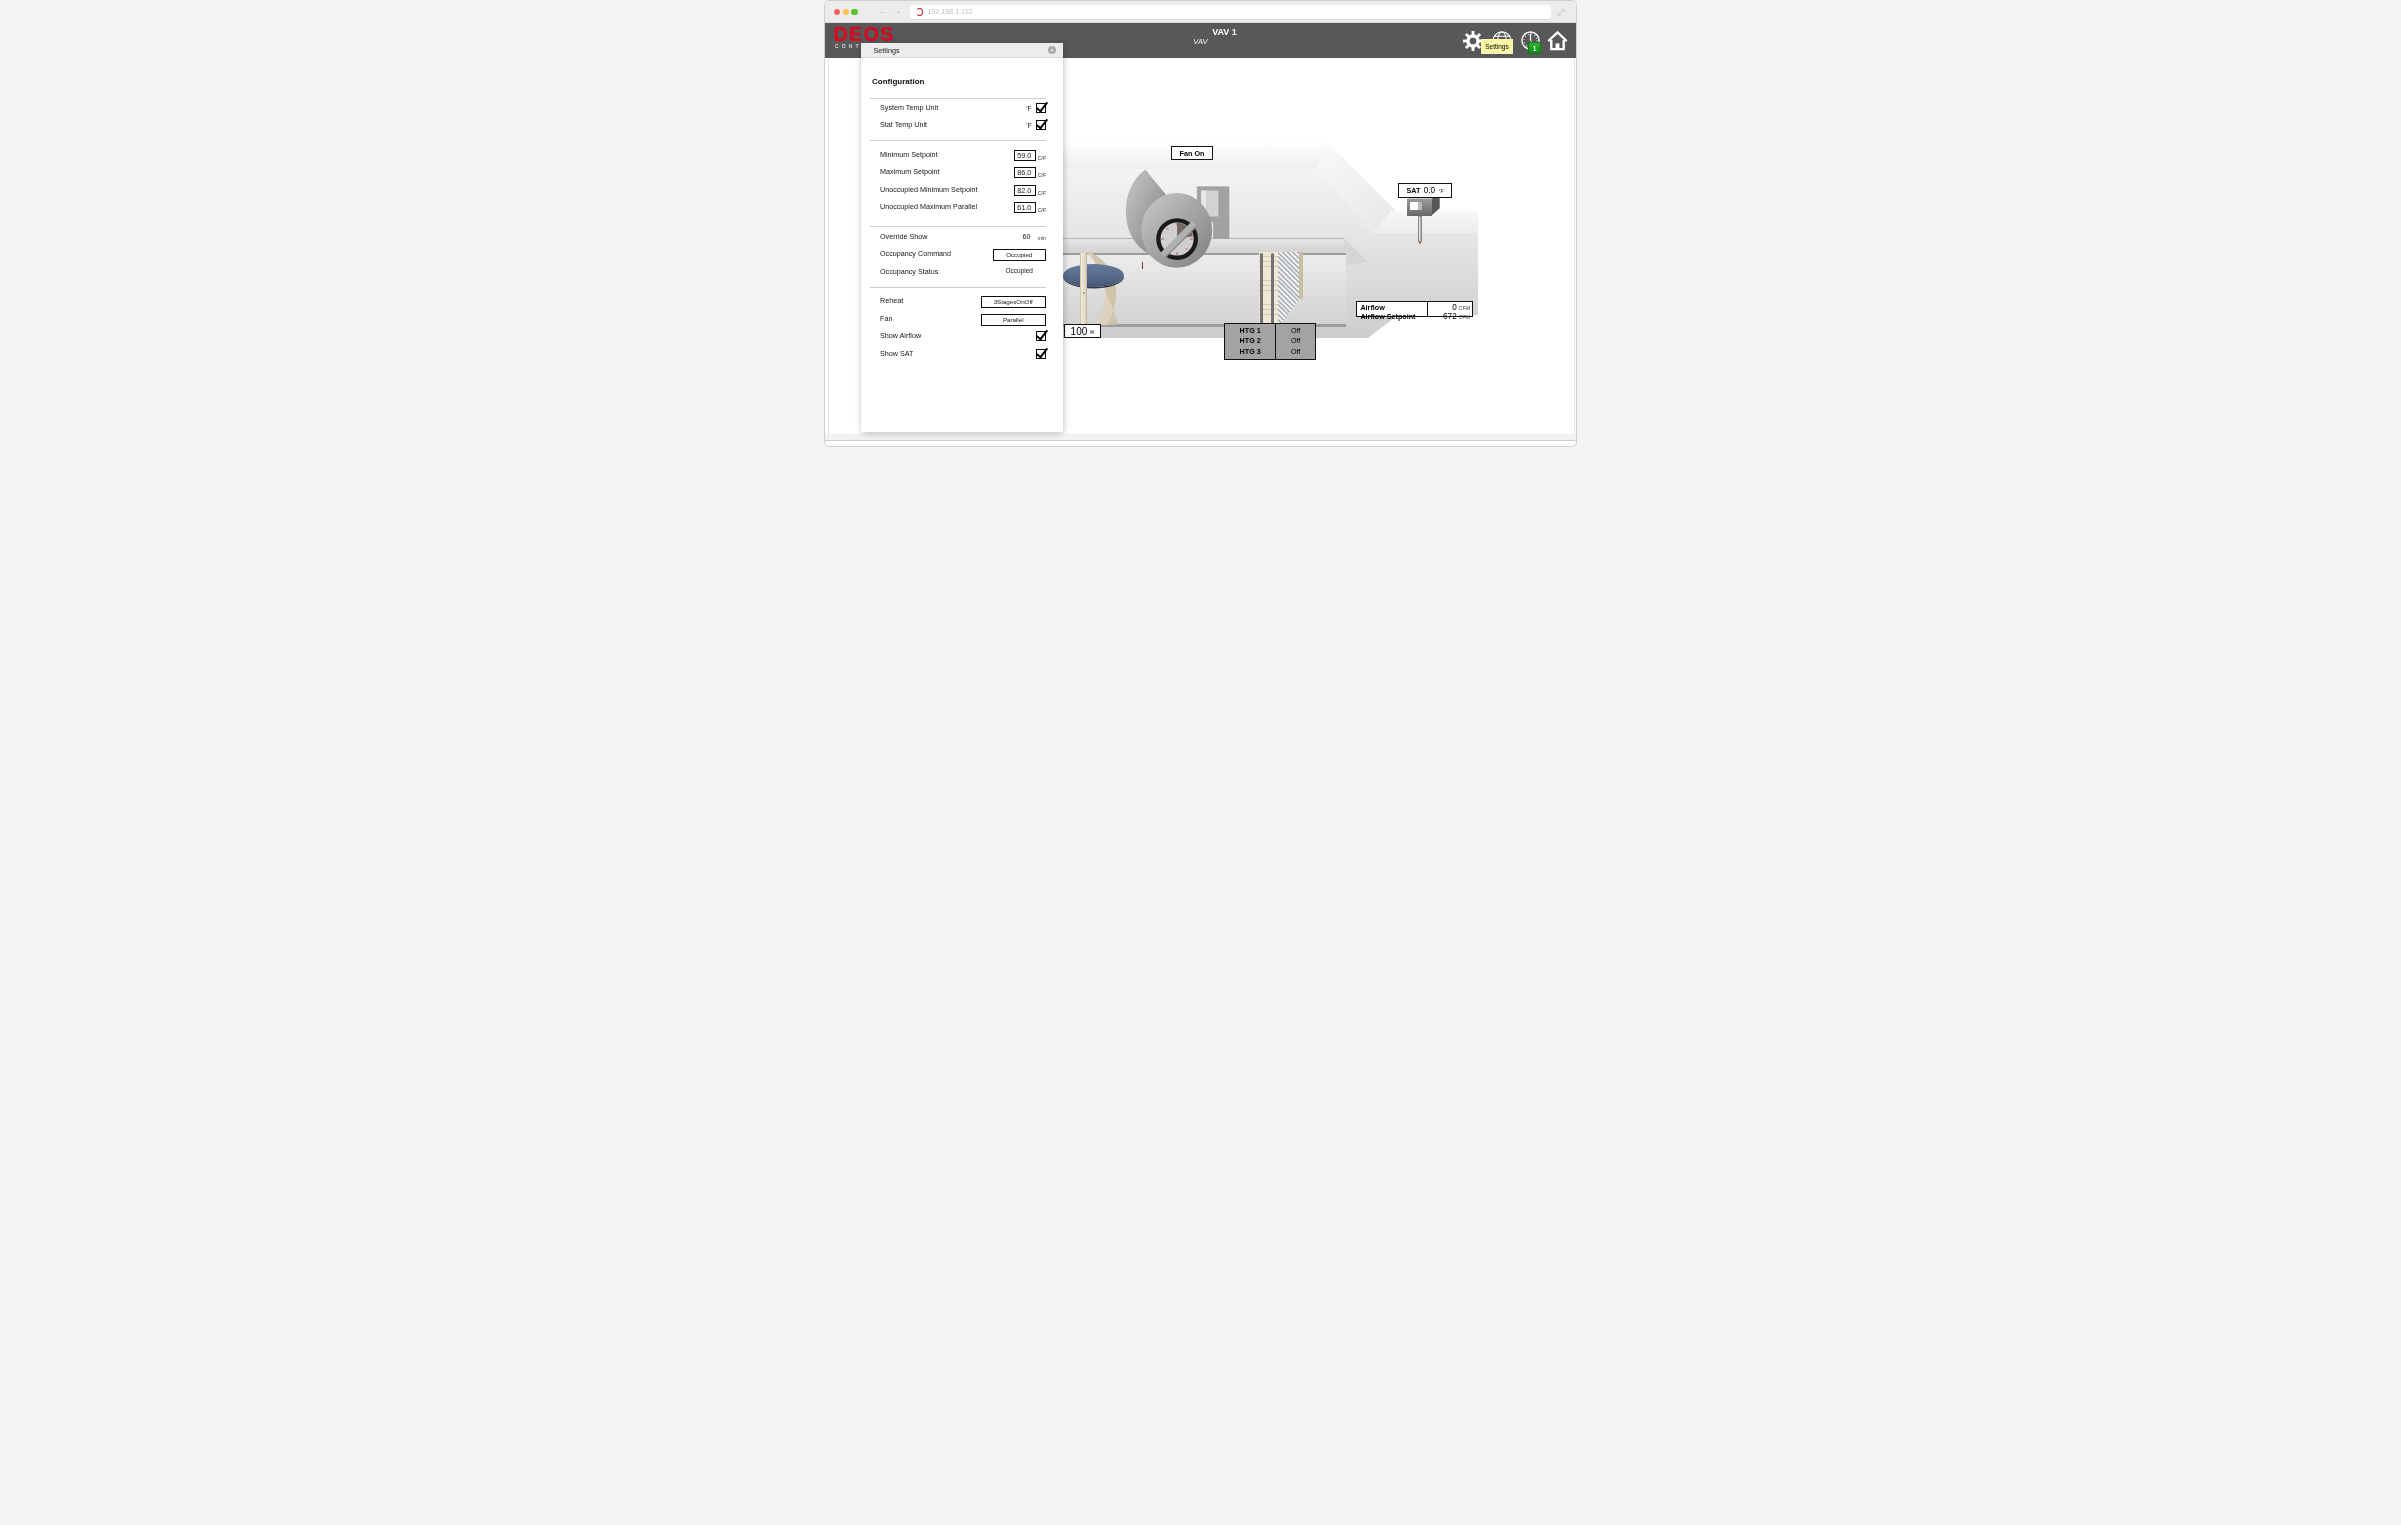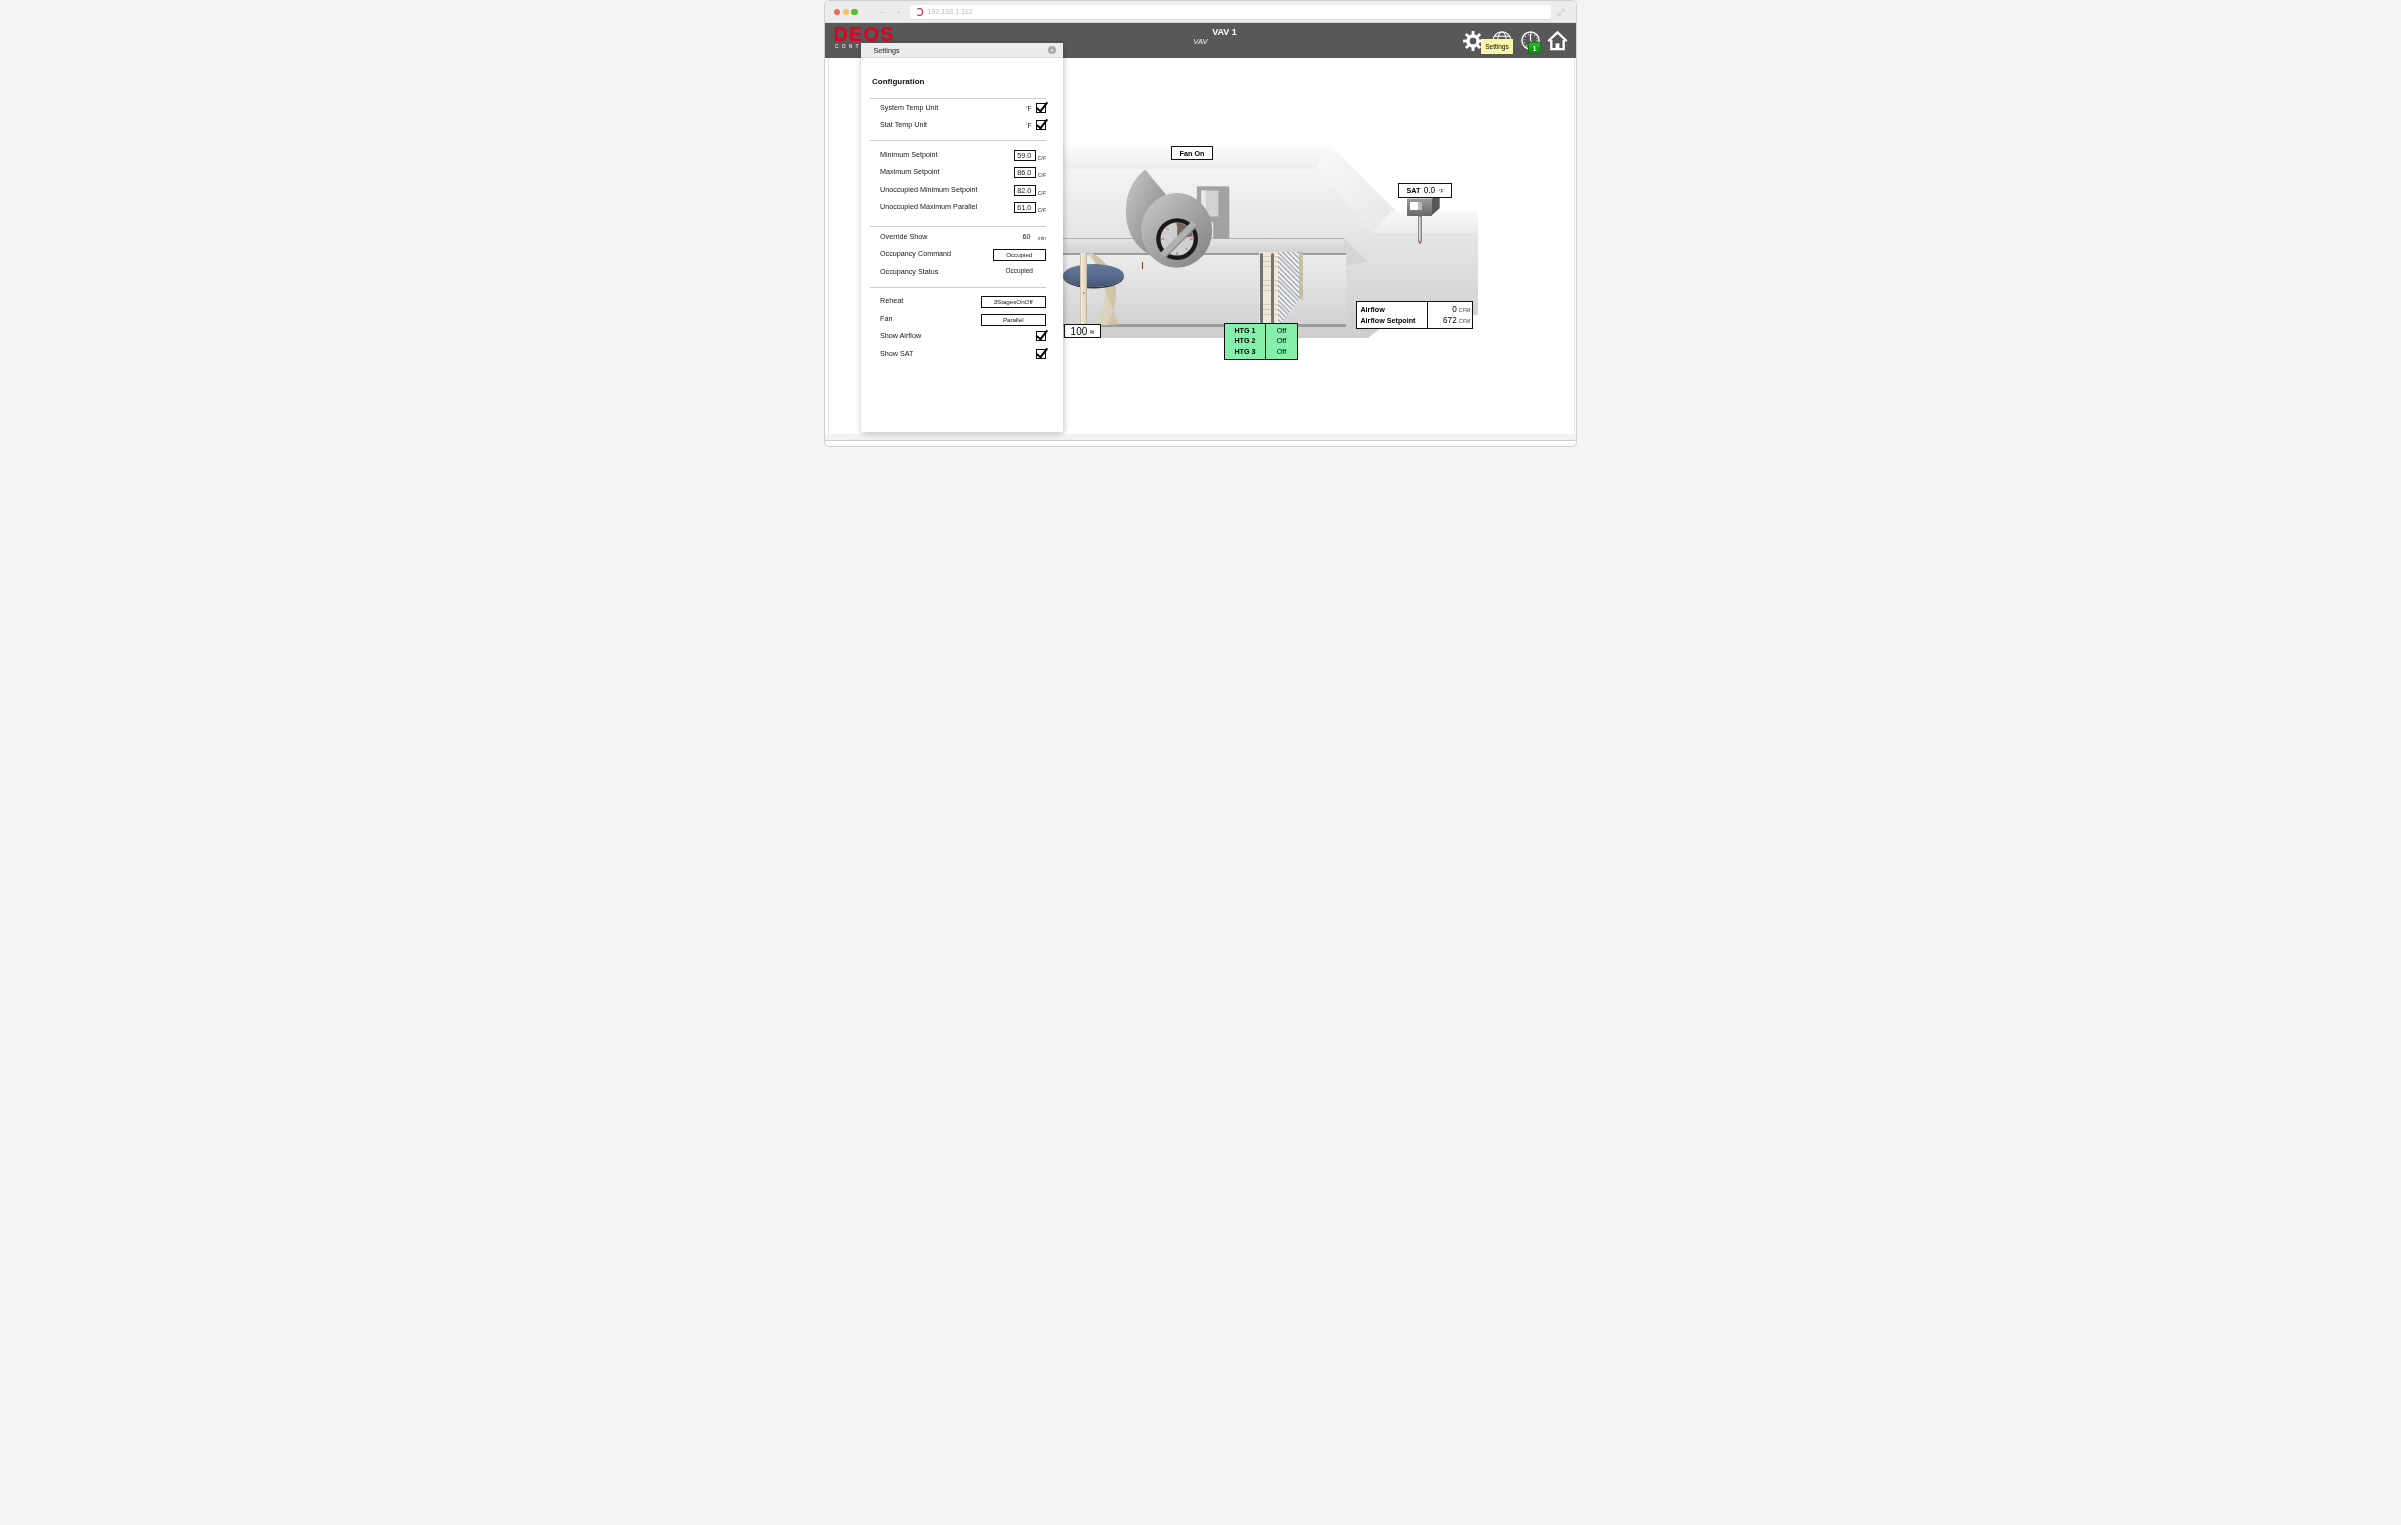--- a/index.html
+++ b/index.html
@@ -103,28 +103,28 @@
   .databox { background:#fff; border:1px solid #111; z-index:7; display:flex; align-items:center; justify-content:center; }
   .fanon-box { left:346px; top:88px; width:42px; height:14px; font-size:7.2px; font-weight:bold; }
   .sat-box   { left:573px; top:125px; width:54px; height:15px; gap:3.4px; }
   .sat-label { font-weight:bold; font-size:7.2px; }
   .sat-value { font-size:8.2px; }
   .sat-unit  { font-size:5px; font-style:italic; color:#333; }
   .pct-box   { left:239px; top:266px; width:37px; height:14px; gap:2.4px; }
   .pct-value { font-size:10px; }
   .pct-unit  { font-size:5.3px; font-style:italic; margin-top:2.9px; }
 
-  .htg-table { left:399px; top:265px; width:74px; height:37px; background:#86efac; border:1px solid #111;
+  .htg-table { left:399px; top:265px; width:92px; height:37px; background:#a3a3a3; border:1px solid #111;
                display:flex; z-index:7; }
   .htg-col-l { width:57%; border-right:1px solid #111; display:flex; flex-direction:column; justify-content:space-around; padding:1.9px 0; }
   .htg-col-r { width:43%; display:flex; flex-direction:column; justify-content:space-around; padding:1.9px 0; }
   .htg-cell  { text-align:center; font-size:7.2px; line-height:10.6px; }
   .htg-col-l .htg-cell { font-weight:bold; }
 
-  .air-table { left:531px; top:243px; width:117px; height:28px; background:#fff; border:1px solid #111;
+  .air-table { left:531px; top:243px; width:117px; height:16px; background:#fff; border:1px solid #111;
                display:flex; z-index:7; }
   .air-col-l { width:62%; border-right:1px solid #111; display:flex; flex-direction:column; justify-content:space-around; padding:1.4px 0 1.4px 3.4px; }
   .air-col-r { width:38%; display:flex; flex-direction:column; justify-content:space-around; padding:1.4px 1.9px 1.4px 0; }
   .air-label { font-size:7.2px; font-weight:bold; }
   .air-vcell { display:flex; justify-content:flex-end; align-items:baseline; gap:1.9px; }
   .air-value { font-size:8.2px; }
   .air-unit  { font-size:5.3px; font-style:italic; color:#444; }
 
   
   .panel { position:absolute; left:36px; top:42px; width:202px; height:389px; background:#fff;

